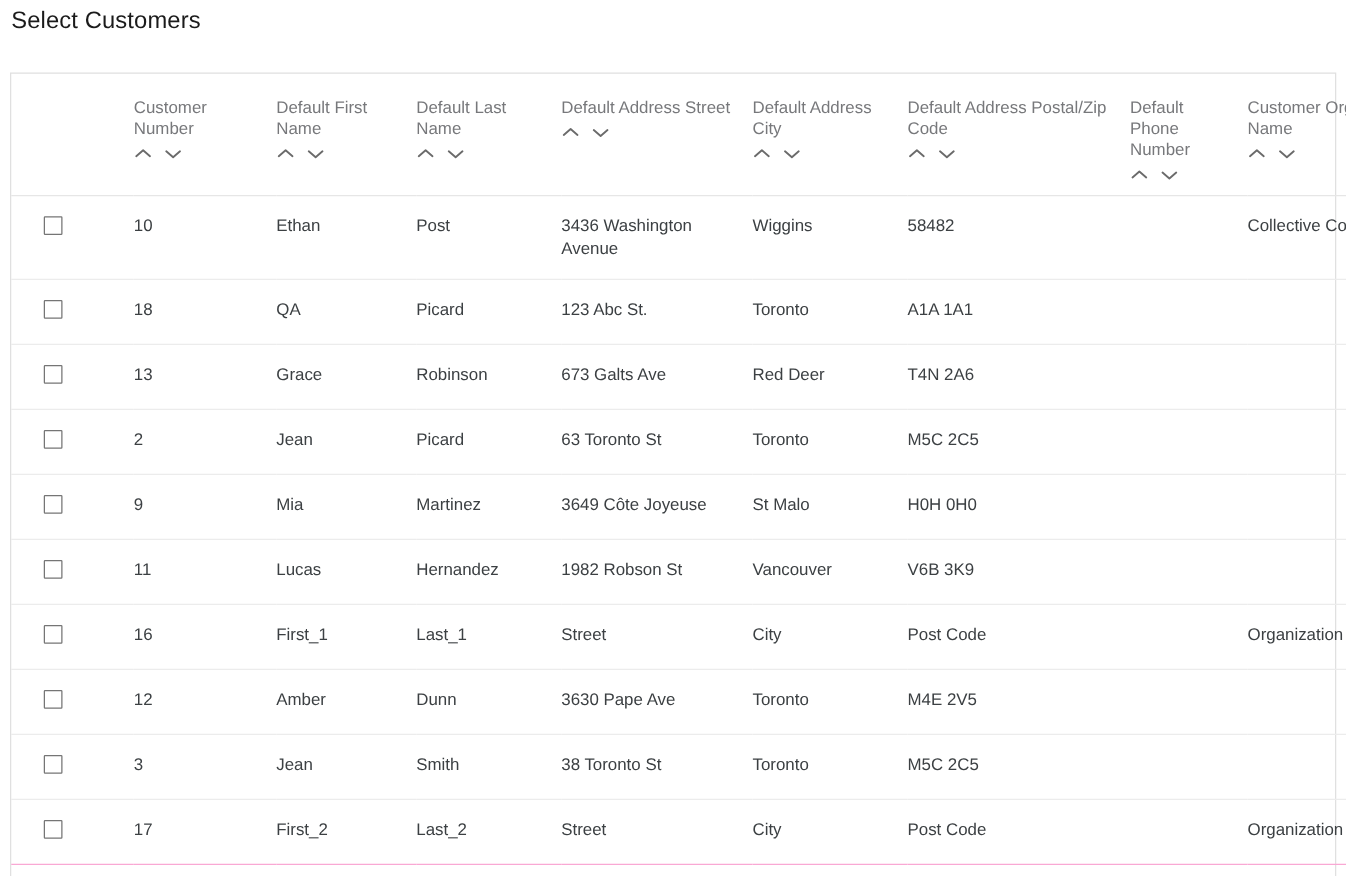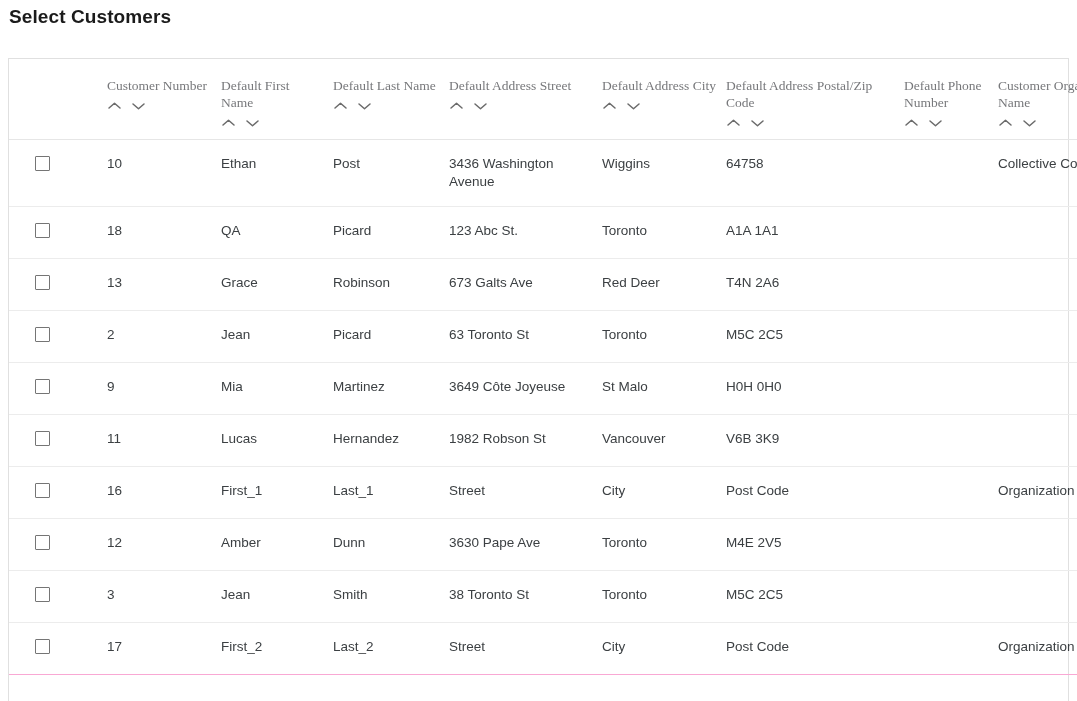--- a/index.html
+++ b/index.html
@@ -10,21 +10,21 @@
     height: 701px;
     overflow: hidden;
   }
   body {
     font-family: "Liberation Sans", sans-serif;
     color: #202124;
     -webkit-font-smoothing: antialiased;
   }
   .page-title {
     font-size: 19px;
-    font-weight: bold;
+    font-weight: normal;
     color: #1b1b1b;
     margin: 0;
     padding: 6px 0 0 9px;
     letter-spacing: 0.1px;
   }
   .card {
     position: absolute;
     left: 8px;
     top: 58px;
     width: 1061px;
@@ -61,21 +61,21 @@
   table.grid tr:last-child td { border-bottom: 1px solid #f9a8d4; }
   .col-check { width: 62px; padding-left: 26px !important; }
   .col-num   { width: 104px; }
   .col-first { width: 102px; }
   .col-last  { width: 106px; }
   .col-street{ width: 143px; }
   .col-city  { width: 114px; }
   .col-zip   { width: 168px; margin-left: 16px; }
   .col-phone { width: 84px; }
   .col-org   { width: 146px; }
-  .th-label { display: block; font-family: Liberation Serif, serif; }
+  .th-label { display: block; }
   .sorters {
     display: flex;
     gap: 9px;
     margin-top: 7px;
     align-items: center;
   }
   .chev {
     width: 15px;
     height: 11px;
     display: inline-block;
@@ -238,21 +238,21 @@
         </tr>
     </thead>
     <tbody id="table-body">
         <tr>
           <td class="col-check"><span class="checkbox"></span></td>
           <td class="col-num">10</td>
           <td class="col-first">Ethan</td>
           <td class="col-last">Post</td>
           <td class="col-street">3436 Washington Avenue</td>
           <td class="col-city">Wiggins</td>
-          <td class="col-zip">64758</td>
+          <td class="col-zip">58482</td>
           <td class="col-phone"></td>
           <td class="col-org">Collective Concerts</td>
         </tr>
         <tr>
           <td class="col-check"><span class="checkbox"></span></td>
           <td class="col-num">18</td>
           <td class="col-first">QA</td>
           <td class="col-last">Picard</td>
           <td class="col-street">123 Abc St.</td>
           <td class="col-city">Toronto</td>

